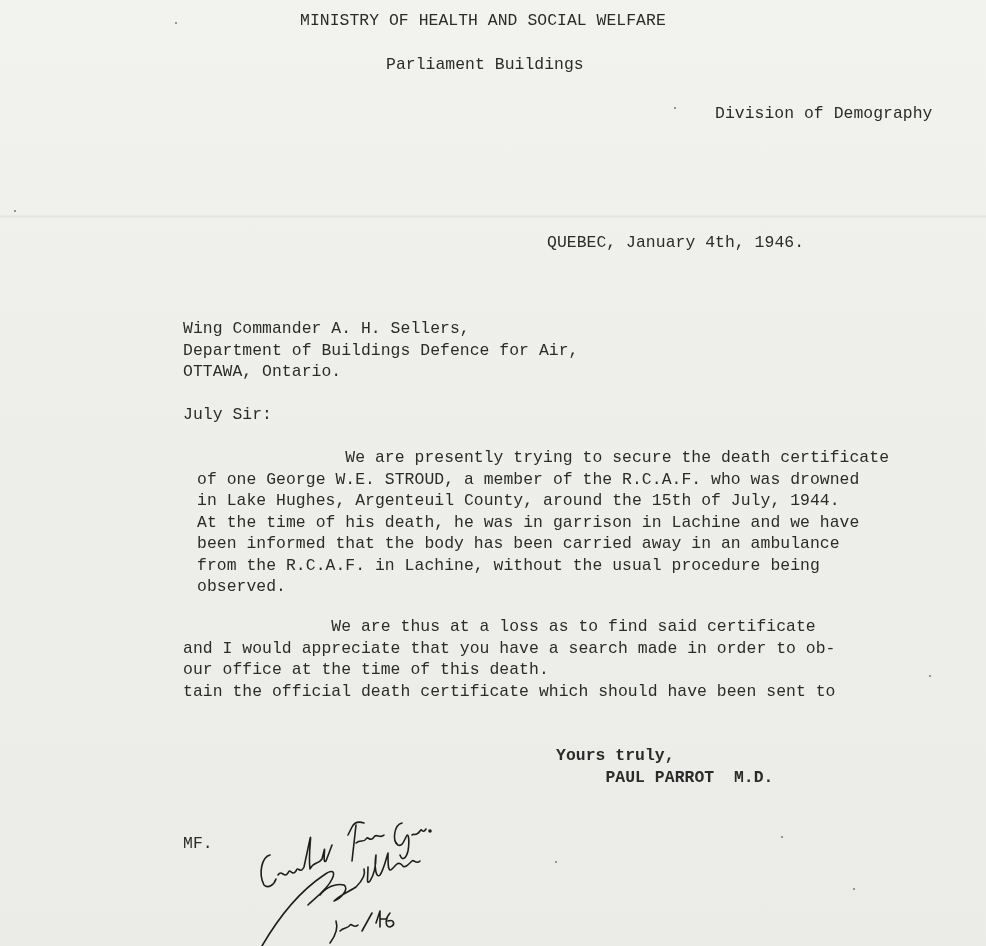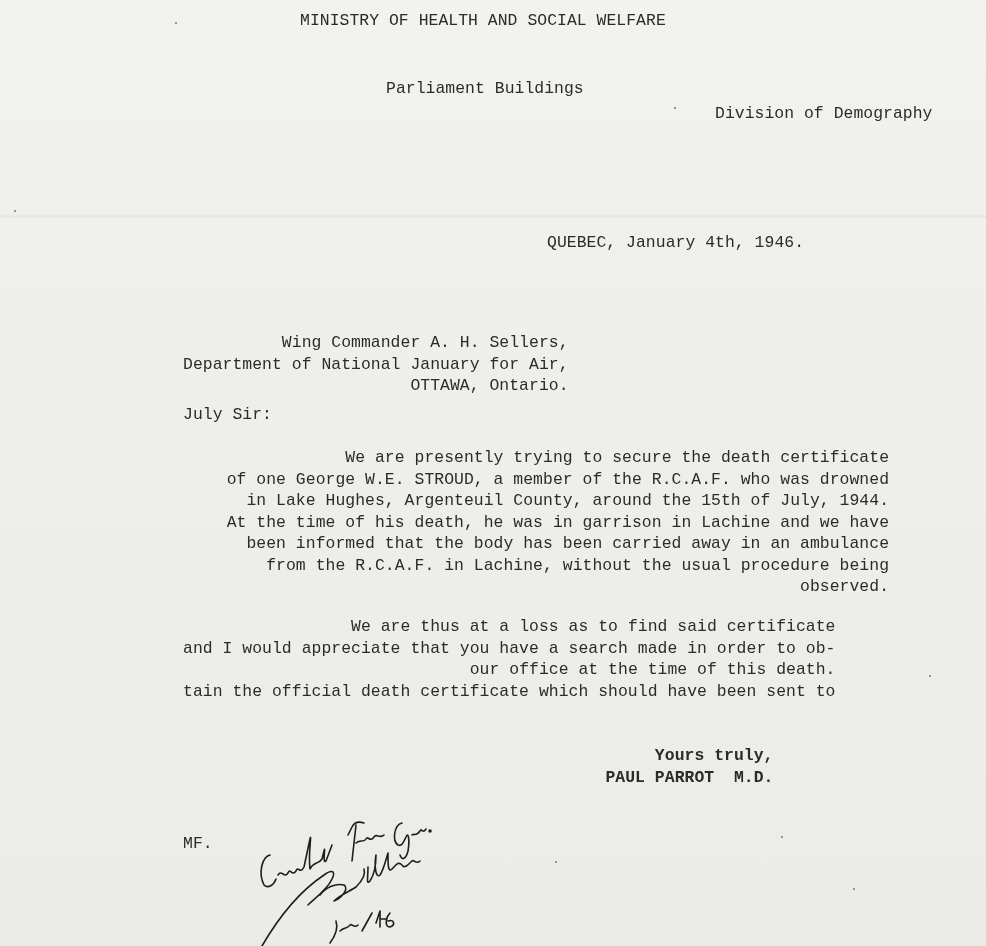--- a/index.html
+++ b/index.html
@@ -6,33 +6,32 @@
     body {
       width: 986px; height: 946px; overflow: hidden;
       background: #eeeeea;
       position: relative;
       font-family: "Liberation Mono", "DejaVu Sans Mono", monospace;
       color: #2a2a2a;
     }
     .page {
       position: absolute; left: 0; top: 0; width: 986px; height: 946px;
       background: linear-gradient(180deg, #f2f2ef 0%, #eeeeeb 40%, #ebebe8 100%);
-      text-align: right;
     }
     .t {
       position: absolute; white-space: pre;
       font-size: 16.4px; line-height: 21.5px;
       letter-spacing: 0.05px;
       color: #2b2b2b;
     }
     .hdr1 { left: 300px; top: 10px; }
-    .hdr2 { left: 386px; top: 54px; margin-top: 24px; }
+    .hdr2 { left: 386px; top: 54px; }
     .hdr3 { left: 715px; top: 103px; }
     .date { left: 547px; top: 232px; }
-    .addr { left: 183px; top: 332px; }
+    .addr { left: 183px; top: 318px; }
     .salut { left: 183px; top: 404px; }
     .p1 { left: 183px; top: 447px; margin-left: 14px; }
     .p2 { left: 183px; top: 616px; }
     .close { left: 556px; top: 745px; font-weight: bold; }
     .init { left: 183px; top: 813px; margin-top: 20px; }
     .sig {
       position: absolute; left: 240px; top: 795px; width: 220px; height: 151px;
     }
     .fold {
       position: absolute; left: 0; top: 215px; width: 986px; height: 3px;
@@ -45,21 +44,21 @@
 
 <div class="page">
   <div class="fold"></div>
 
   <div class="t hdr1">MINISTRY OF HEALTH AND SOCIAL WELFARE</div>
   <div class="t hdr2">Parliament Buildings</div>
   <div class="t hdr3">Division of Demography</div>
 
   <div class="t date">QUEBEC, January 4th, 1946.</div>
 
-  <div class="t addr"><div>Wing Commander A. H. Sellers,</div><div>Department of National January for Air,</div><div>OTTAWA, Ontario.</div></div>
+  <div class="t addr"><div>Wing Commander A. H. Sellers,</div><div>Department of Buildings Defence for Air,</div><div>OTTAWA, Ontario.</div></div>
 
   <div class="t salut">July Sir:</div>
 
   <div class="t p1"><div>               We are presently trying to secure the death certificate</div><div>of one George W.E. STROUD, a member of the R.C.A.F. who was drowned</div><div>in Lake Hughes, Argenteuil County, around the 15th of July, 1944.</div><div>At the time of his death, he was in garrison in Lachine and we have</div><div>been informed that the body has been carried away in an ambulance</div><div>from the R.C.A.F. in Lachine, without the usual procedure being</div><div>observed.</div></div>
 
   <div class="t p2"><div>               We are thus at a loss as to find said certificate</div><div>and I would appreciate that you have a search made in order to ob-</div><div>our office at the time of this death.</div><div>tain the official death certificate which should have been sent to</div></div>
 
   <div class="t close"><div>Yours truly,</div><div>     PAUL PARROT  M.D.</div></div>
 
   <div class="t init">MF.</div>

